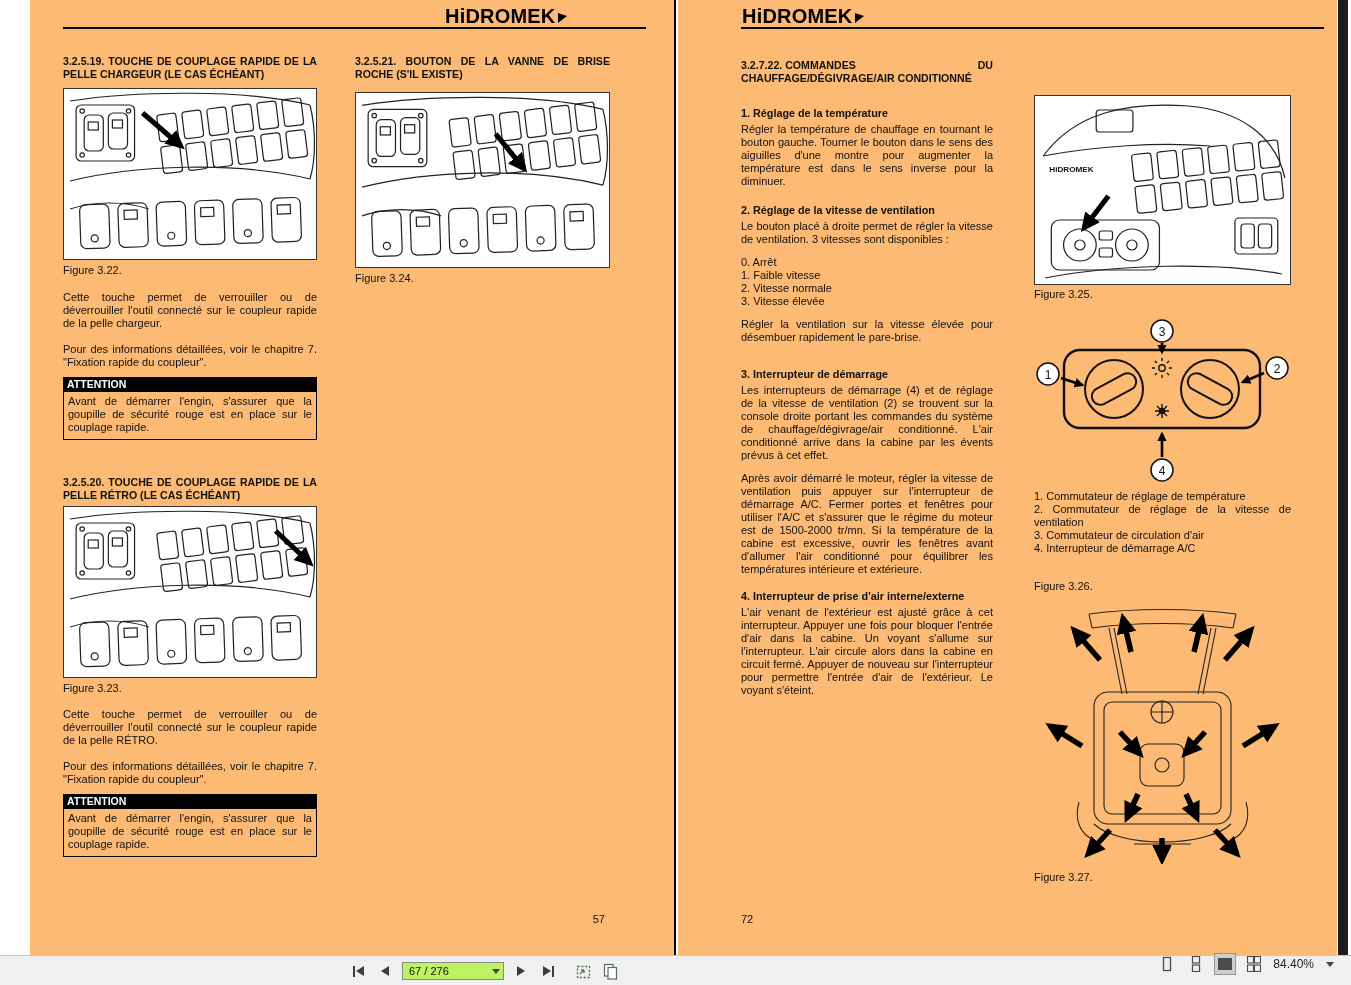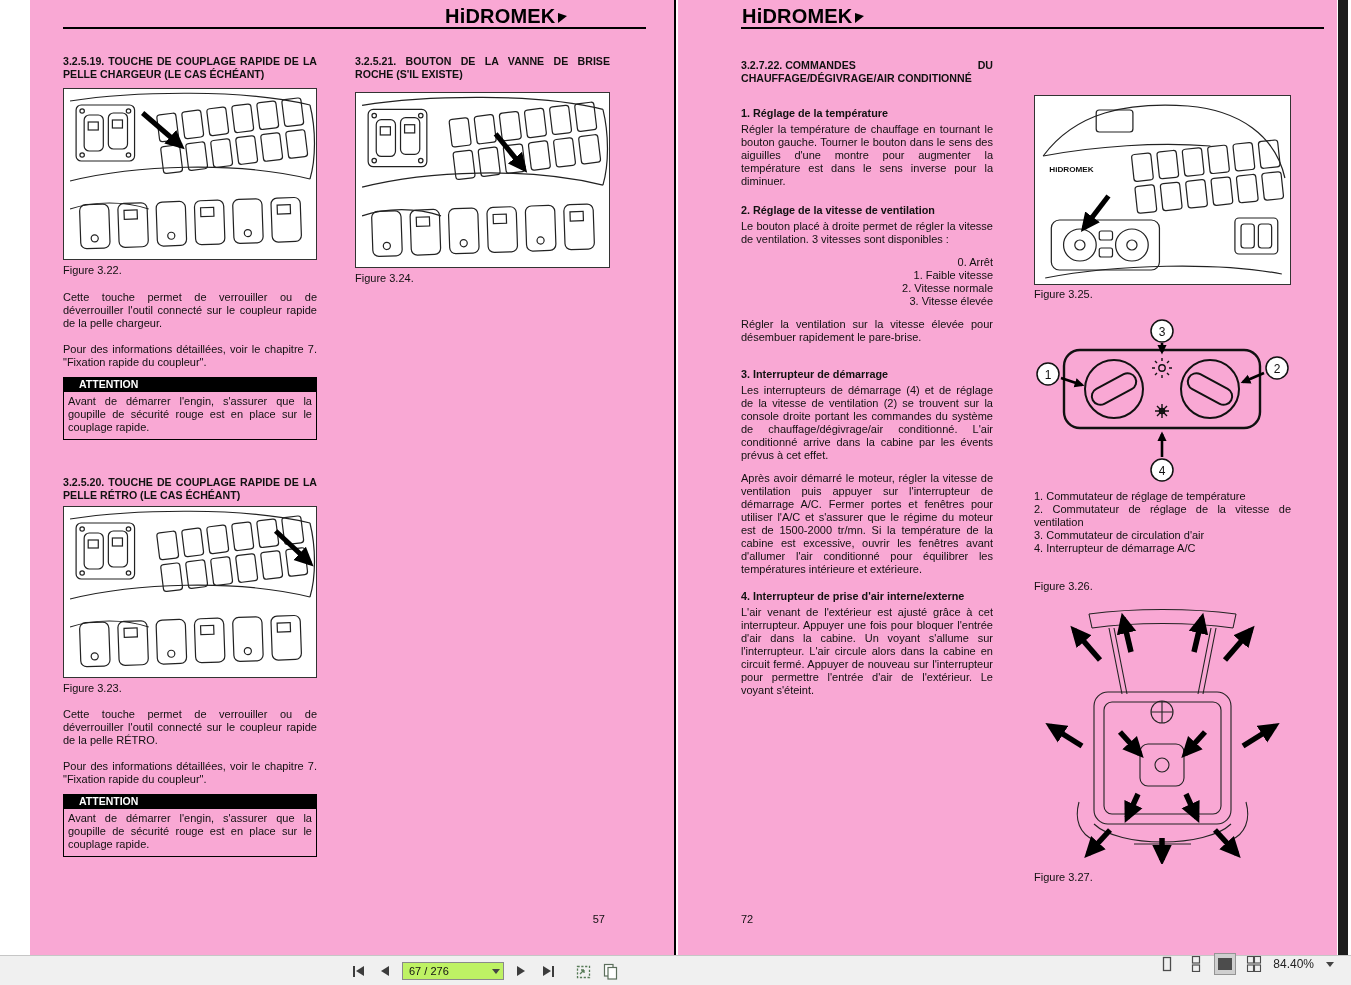--- a/index.html
+++ b/index.html
@@ -1,48 +1,48 @@
 <!DOCTYPE html>
 <html><head>
 <meta charset="utf-8">
 <style>
   * { margin:0; padding:0; box-sizing:border-box; }
   html,body { width:1351px; height:985px; }
   body { font-family:"Liberation Sans", sans-serif; background:#fff; position:relative; overflow:hidden; color:#111; }
 
   .doc-area { position:absolute; left:0; top:0; right:0; bottom:30px; background:#fff; }
-  .page { position:absolute; top:0; height:955px; background:#f9a8d4; }
+  .page { position:absolute; top:0; height:955px; background:#fdba74; }
   .page-57 { left:30px; width:644px; }
   .page-58 { left:678px; width:659px; }
   .page-divider { position:absolute; left:674px; top:0; width:2px; height:955px; background:#000; }
   .doc-edge { position:absolute; left:1338px; top:0; width:10px; height:955px; background:#1e1e1e; }
 
   .logo { position:absolute; display:flex; align-items:center; }
   .logo-text { font-size:20px; font-weight:800; letter-spacing:0.2px; color:#000; }
   .logo-mark { width:0; height:0; border-left:9px solid #000; border-top:5px solid transparent; border-bottom:5px solid transparent; margin-left:2px; transform:skewY(-12deg); }
   .head-rule { position:absolute; height:2.4px; background:#000; }
 
   .col { position:absolute; }
   .p { font-size:11px; line-height:13px; text-align:justify; }
-  .line { font-size:11px; line-height:13px;text-align:right; }
+  .line { font-size:11px; line-height:13px; }
   .sec-title { font-size:10.6px; line-height:13px; font-weight:bold; text-align:justify; }
   .h-row { display:flex; justify-content:space-between; font-size:10.6px; line-height:13px; font-weight:bold; }
   .blk-title { font-size:10.8px; line-height:13px; font-weight:bold; }
   .cap { font-size:11px; line-height:13px; }
 
   .mt3{margin-top:3px}.mt4{margin-top:4px}.mt7{margin-top:7px}.mt8{margin-top:8px}
   .mt10{margin-top:10px}.mt11{margin-top:11px}.mt13{margin-top:13px}
   .mt14{margin-top:14px}.mt16{margin-top:16px}.mt17{margin-top:17px}.mt22{margin-top:22px}
   .mt24{margin-top:24px}.mt25{margin-top:25px}.mt36{margin-top:36px}
 
   .fig-box { border:1px solid #333; background:#fff; }
   .fig-box svg { width:100%; height:100%; display:block; }
   .fig-plain svg { display:block; }
 
-  .attn-head { background:#000; color:#fff; font-weight:bold; font-size:10.5px; line-height:13px; padding:1px 16px; }
+  .attn-head { background:#000; color:#fff; font-weight:bold; font-size:10.5px; line-height:13px; padding:1px 4px; }
   .attn-body { border:1px solid #000; border-top:none; padding:3px 4px 5px 4px; font-size:11px; line-height:13px; text-align:justify; }
 
   .pageno { position:absolute; font-size:11px; }
 
   
   .toolbar { position:absolute; left:0; right:0; bottom:0; height:30px; background:#f0f0f0; border-top:1px solid #c6c6c6; }
   .nav-cluster { position:absolute; left:348px; top:0; height:30px; display:flex; align-items:center; gap:7px; }
   .zoom-cluster { position:absolute; right:14px; top:0; height:16px; display:flex; align-items:center; gap:9px; }
   .tb-btn { display:flex; align-items:center; justify-content:center; gap:1px; width:20px; height:20px; background:transparent; border:none; cursor:pointer; padding:0; }
   .tri-l { width:0; height:0; border-top:5px solid transparent; border-bottom:5px solid transparent; border-right:8px solid #3c3c3c; }

